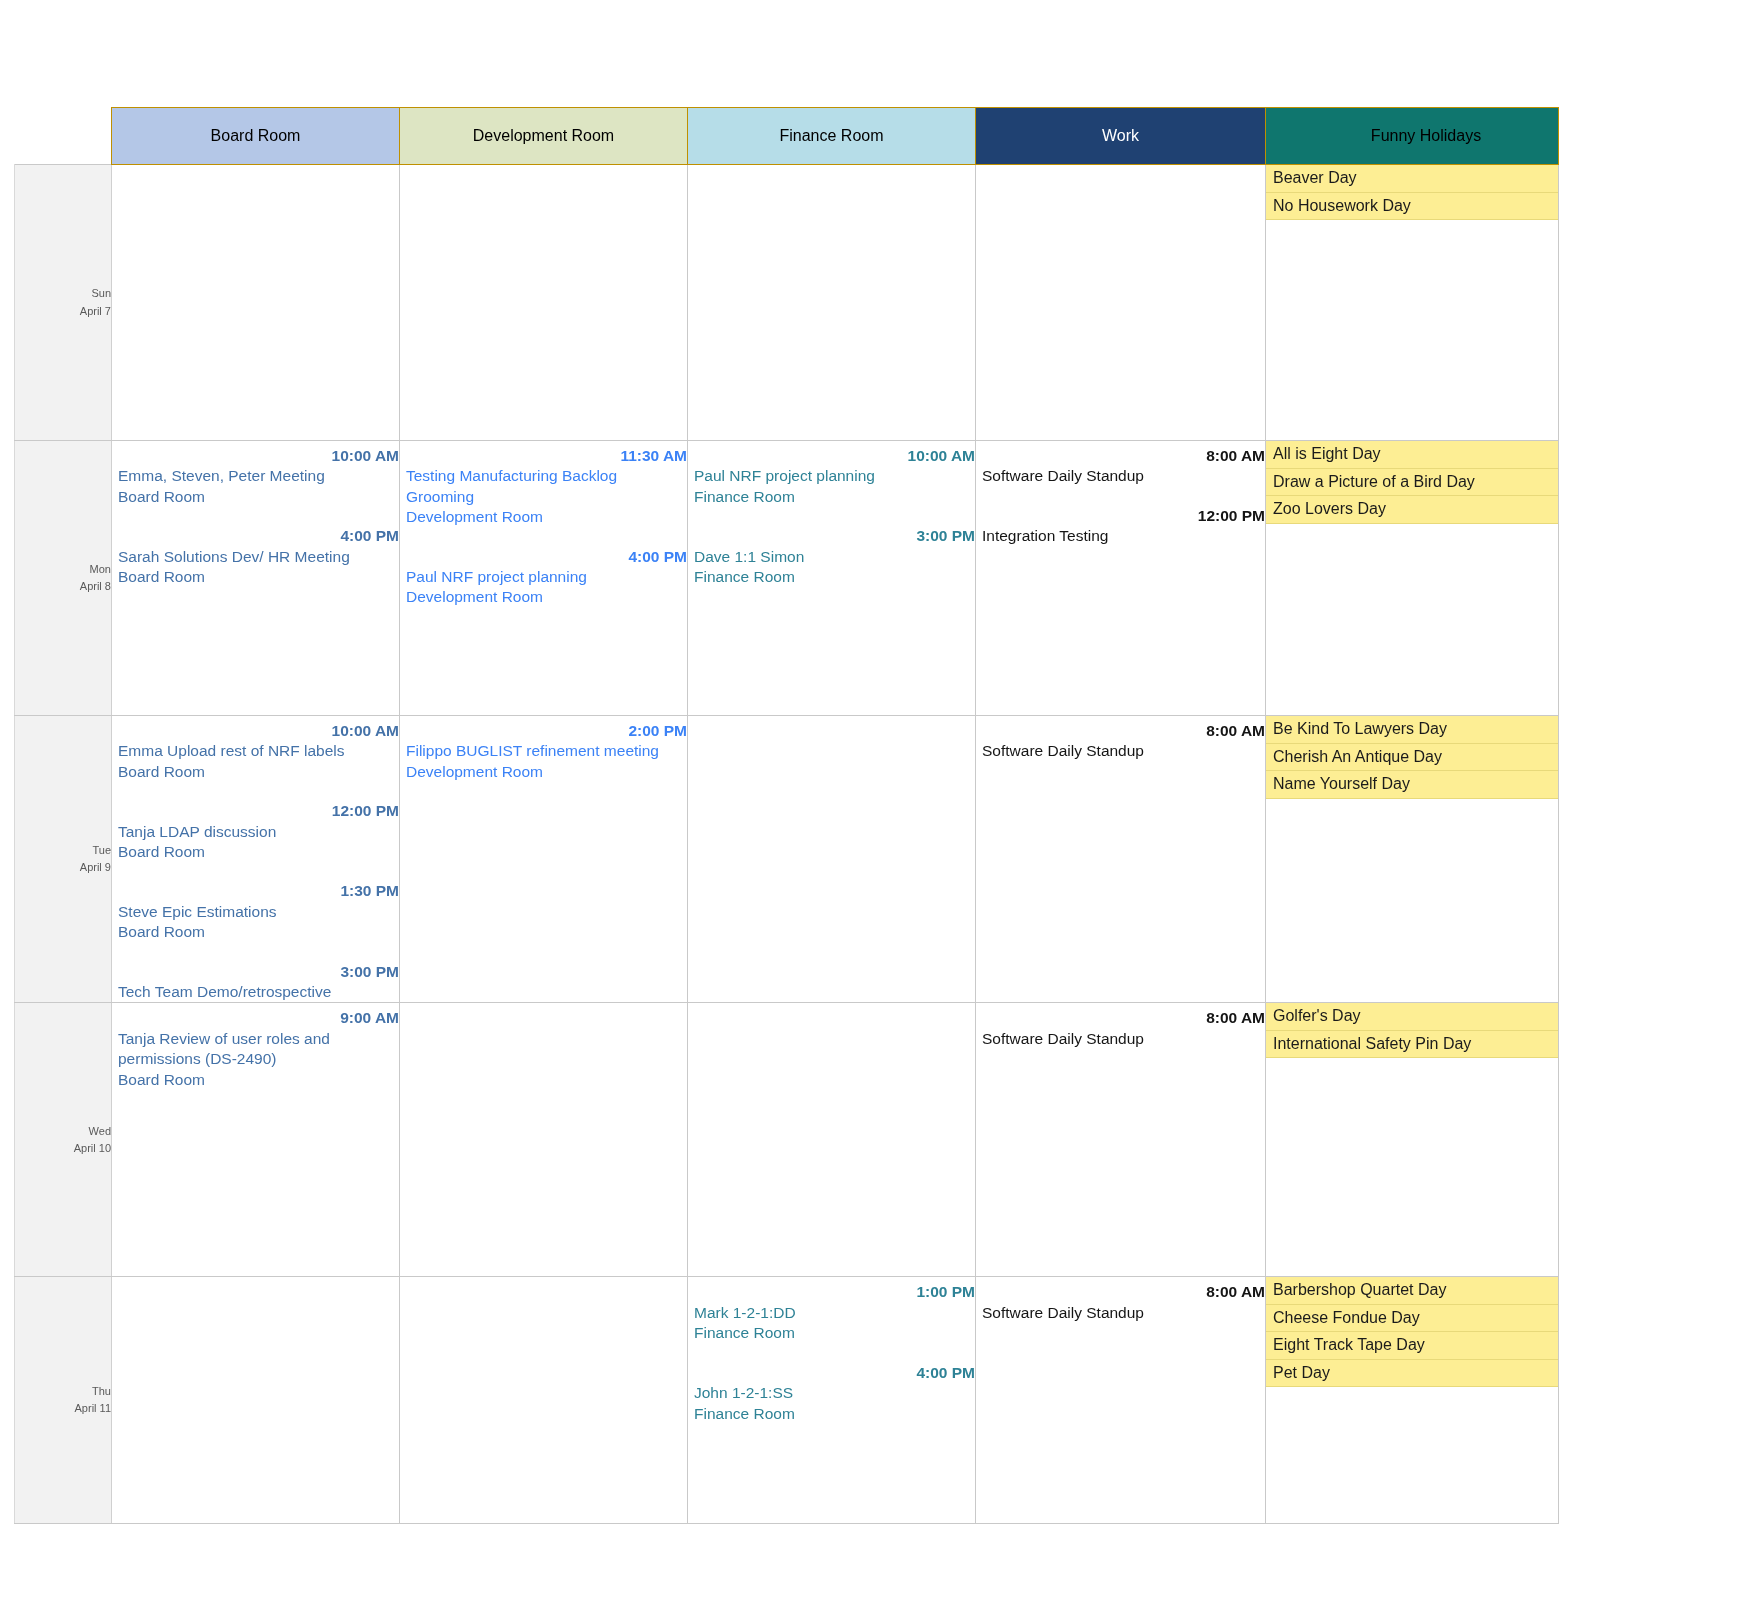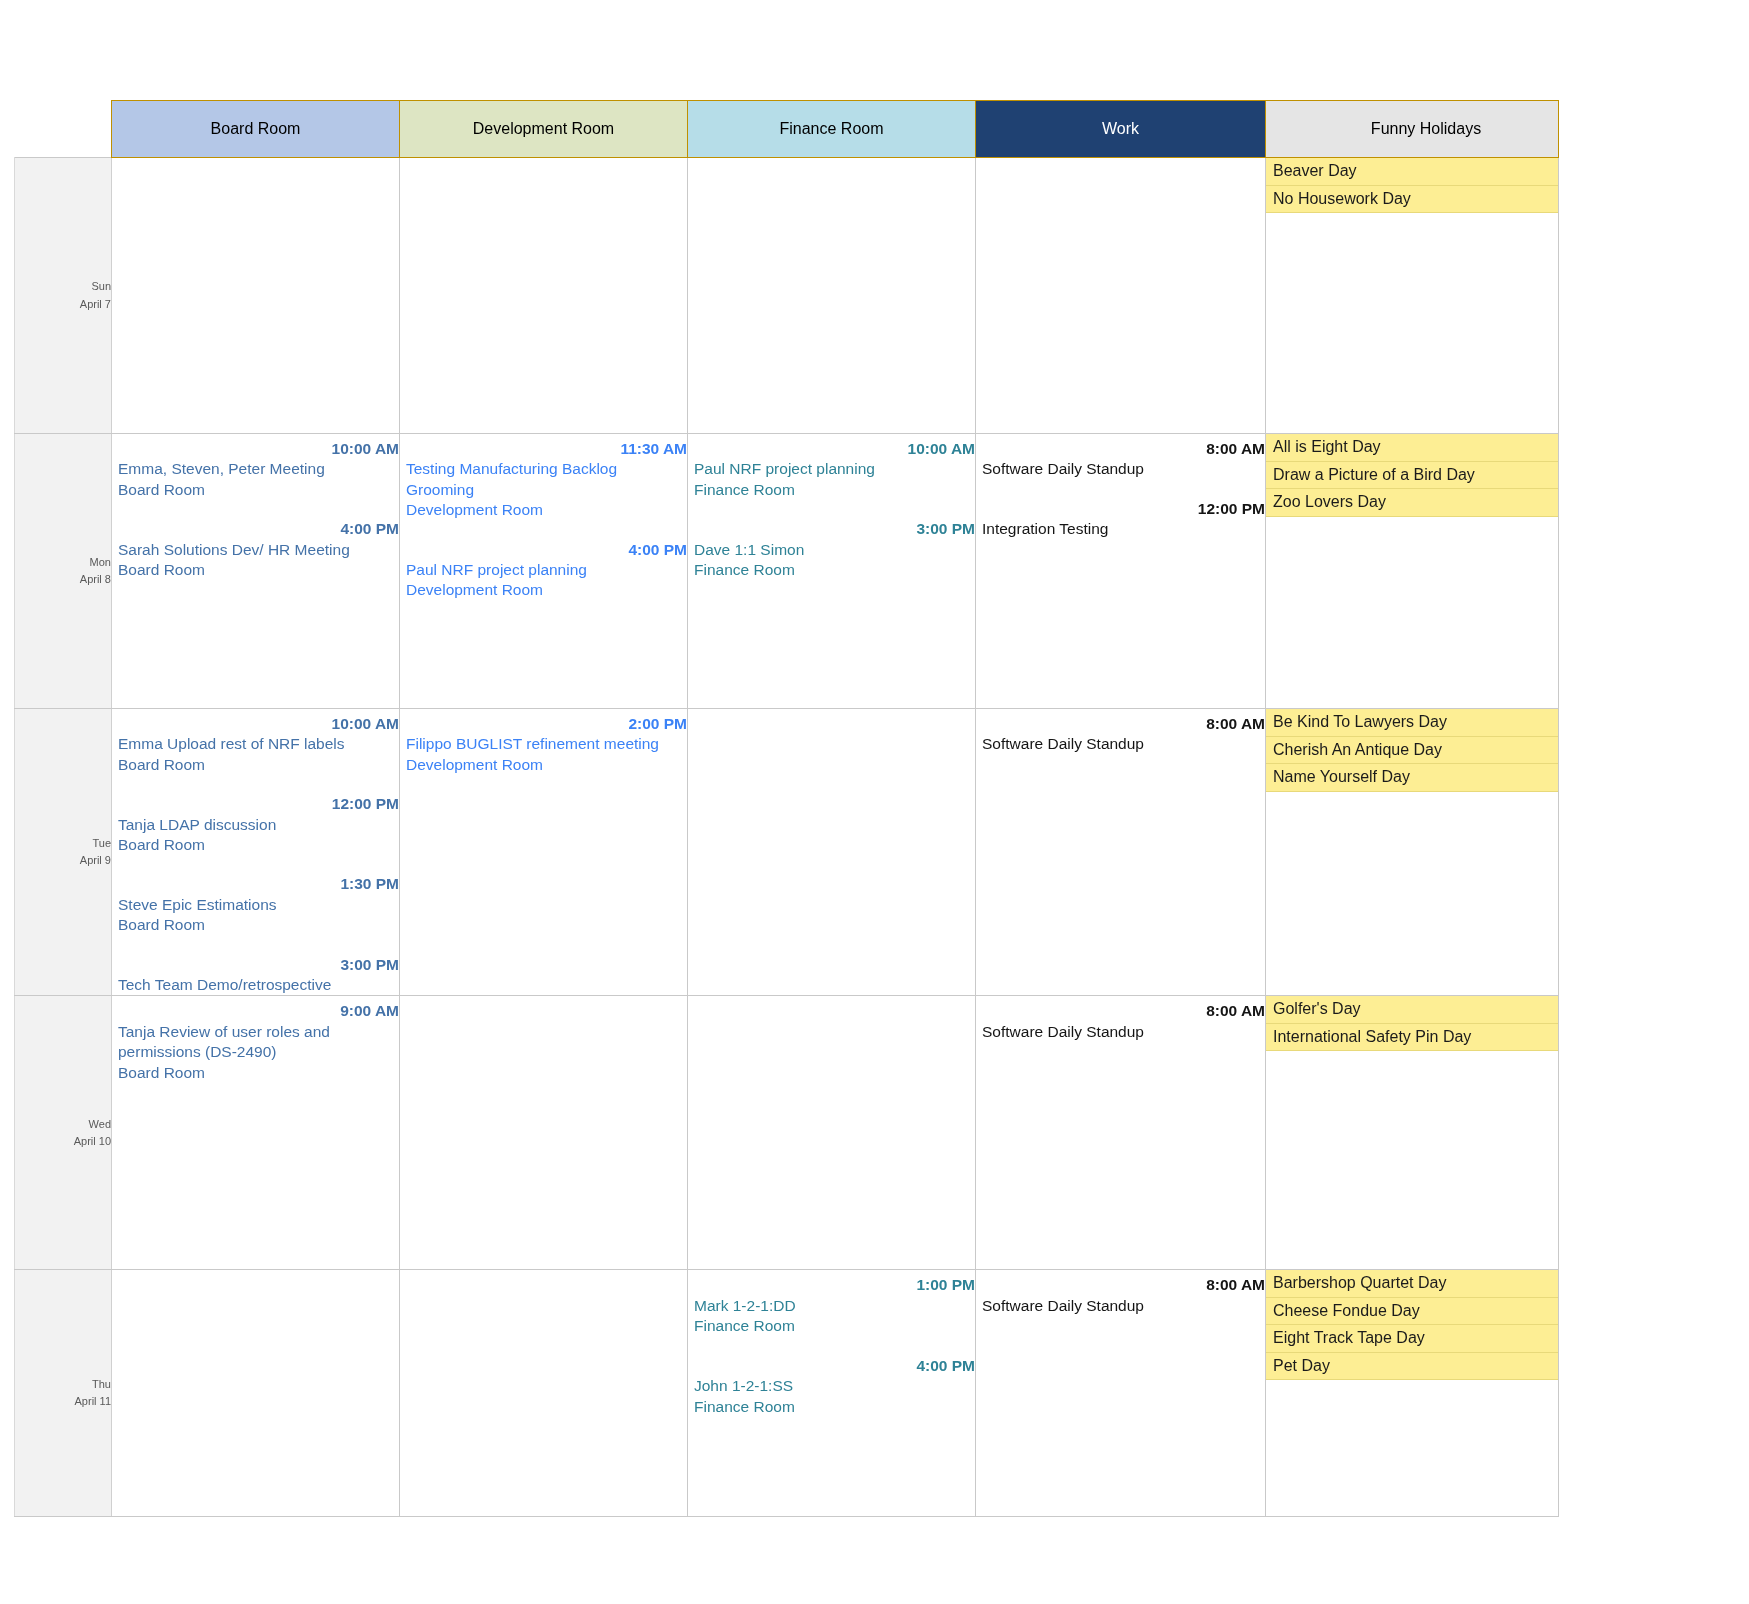--- a/index.html
+++ b/index.html
@@ -23,21 +23,21 @@
     font-size: 46px;
     font-weight: 400;
     color: #5b9bd5;
     letter-spacing: 0.2px;
     white-space: nowrap;
   }
 
   table.cal {
     position: absolute;
     left: 14px;
-    top: 100px;
+    top: 107px;
     width: 1544px;
     border-collapse: collapse;
     table-layout: fixed;
   }
   table.cal col.c-day   { width: 97px; }
   table.cal col.c-board { width: 288px; }
   table.cal col.c-dev   { width: 288px; }
   table.cal col.c-fin   { width: 288px; }
   table.cal col.c-work  { width: 290px; }
   table.cal col.c-hol   { width: 293px; }
@@ -54,21 +54,21 @@
     border: 1px solid #bf9000;
   }
   th.h-blank {
     background: #ffffff;
     border: none;
   }
   th.h-board { background: #b4c7e7; }
   th.h-dev   { background: #dde5c3; }
   th.h-fin   { background: #b6dde8; }
   th.h-work  { background: #1f4172; color: #ffffff; }
-  th.h-hol   { background: #e5e5e5; padding-left: 28px; }
+  th.h-hol   { background: #0f766e; padding-left: 28px; }
 
   tbody td {
     padding: 0;
     margin: 0;
     vertical-align: top;
     border: 1px solid #c9c9c9;
     overflow: hidden;
   }
   td.daycell {
     background: #f2f2f2;

